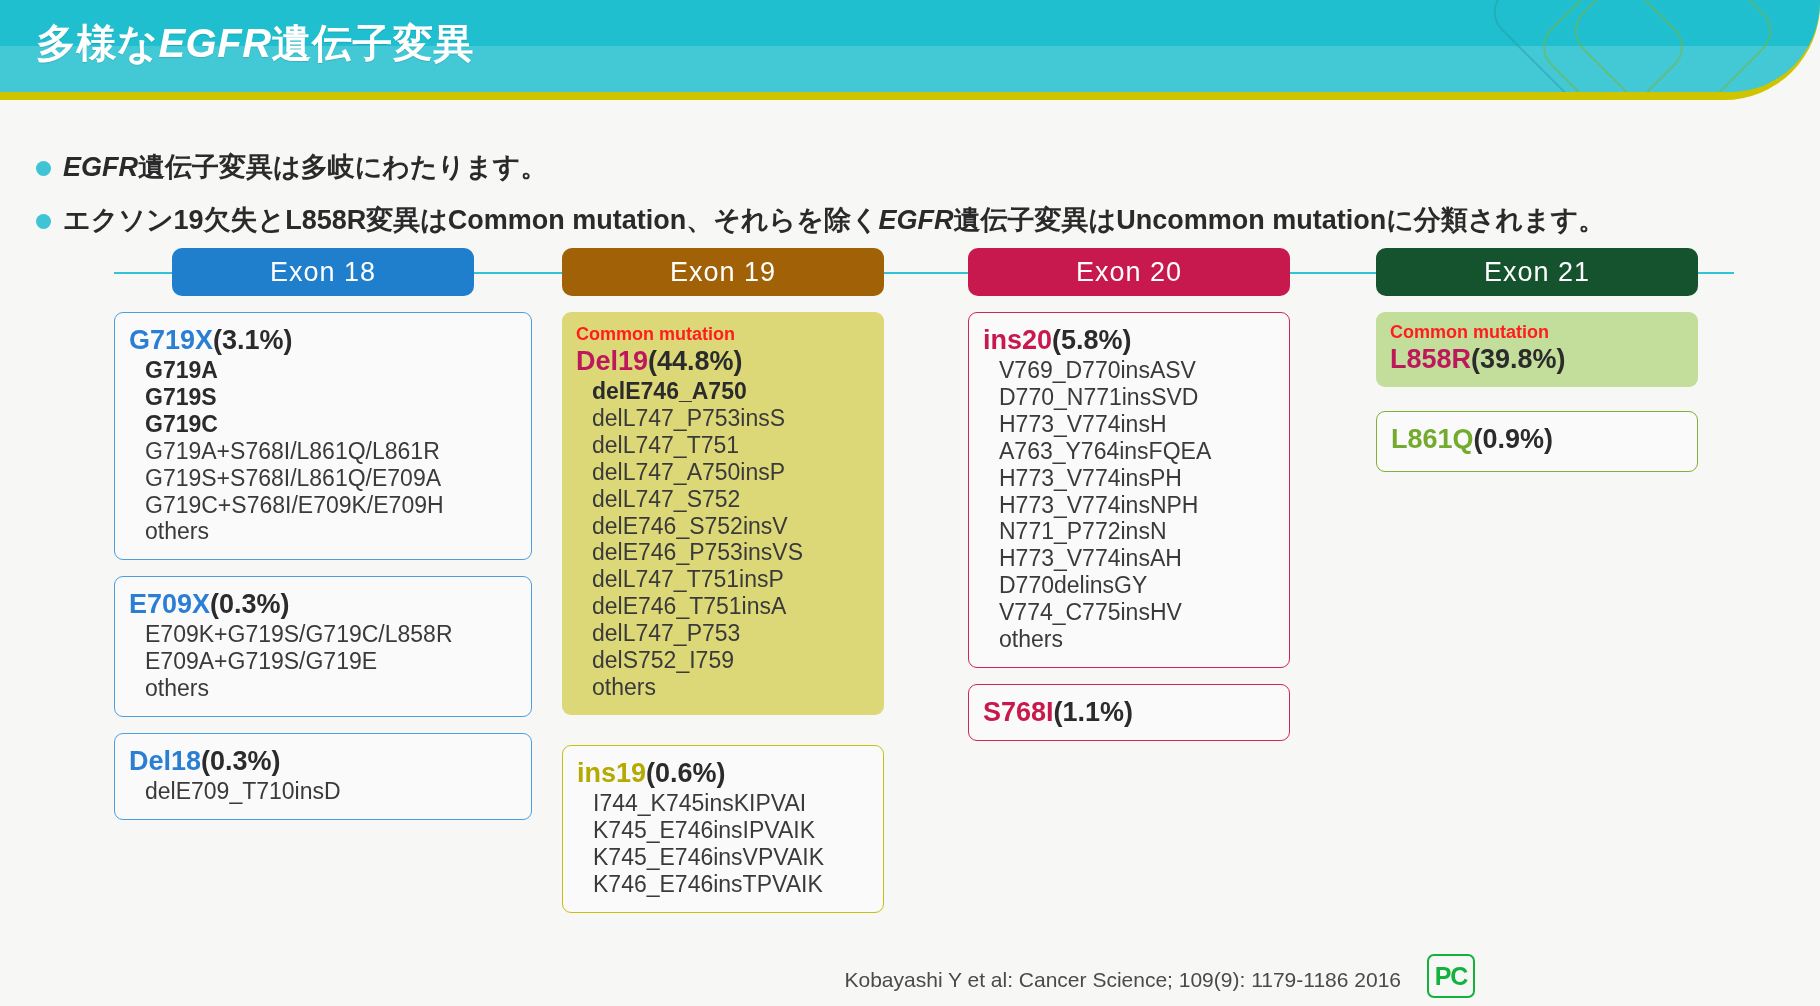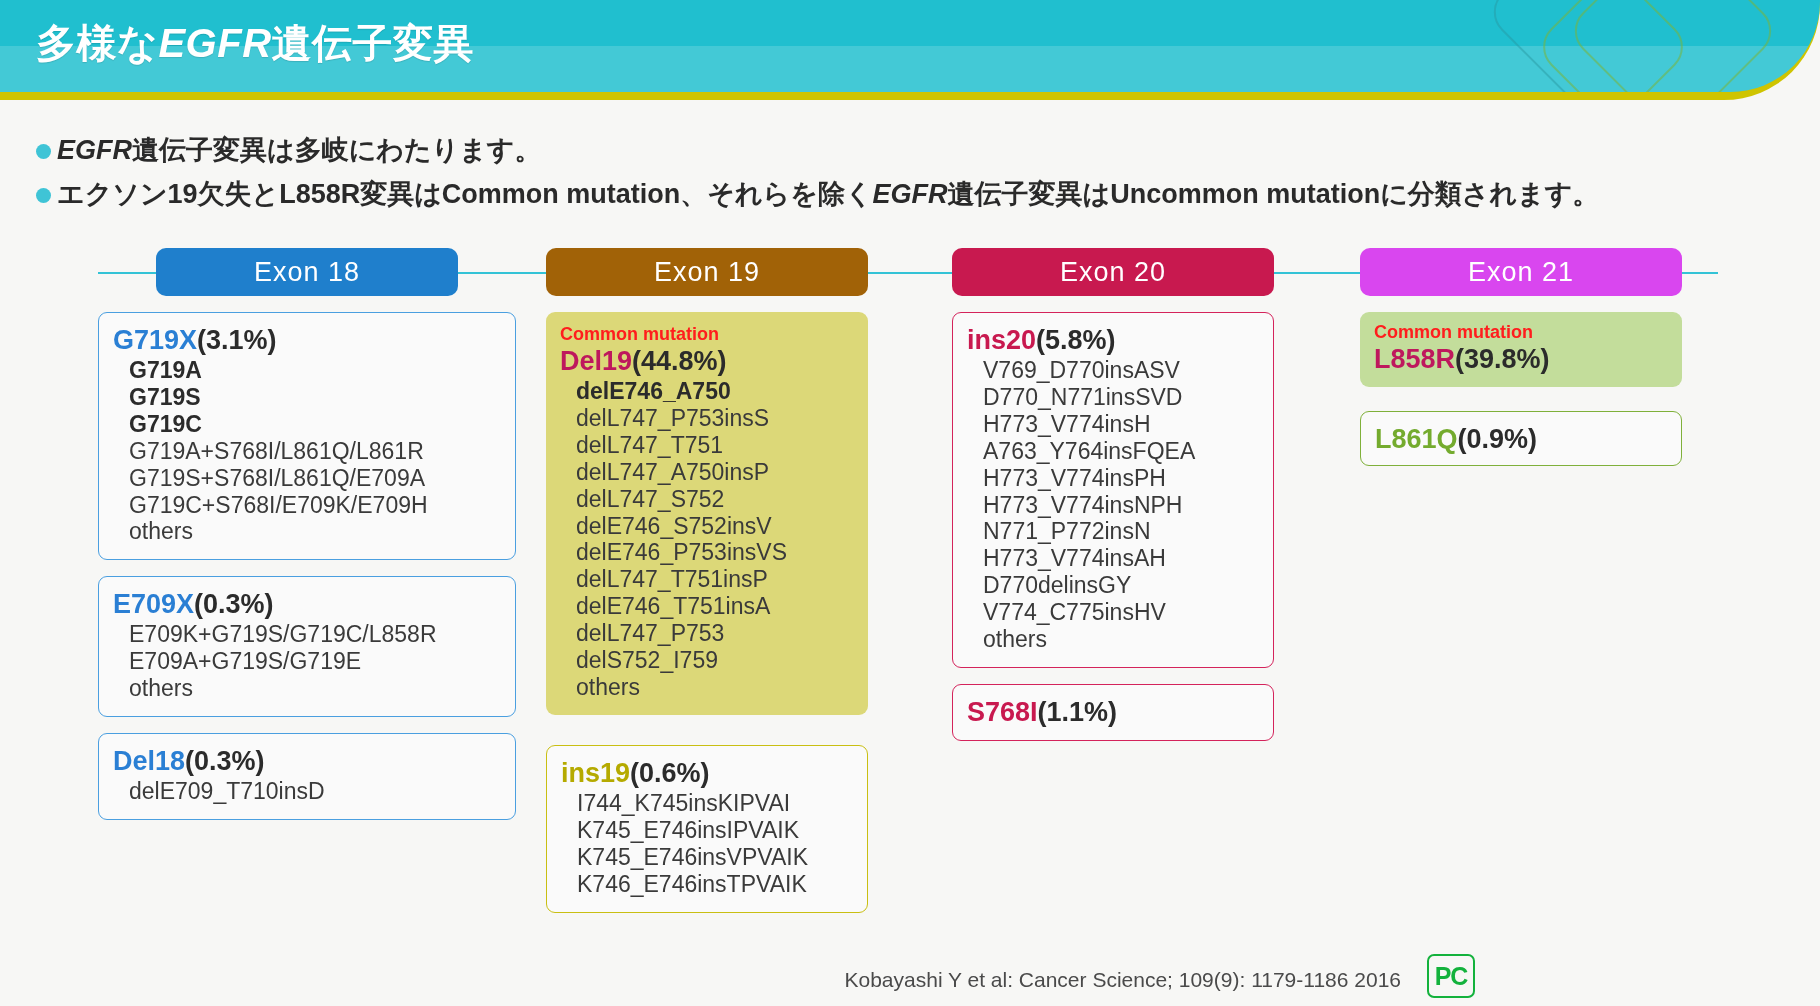--- a/index.html
+++ b/index.html
@@ -34,30 +34,30 @@
   .slide-title{
     position:absolute;left:36px;top:16px;
     font-size:40px;font-weight:bold;color:#ffffff;
     letter-spacing:.5px;z-index:3;
     text-shadow:0 1px 1px rgba(0,0,0,.12);
   }
   .slide-title .it{font-style:italic;}
 
   
   .bullets{position:absolute;left:36px;top:132px;width:1760px;}
-  .bullet{display:flex;align-items:flex-start;gap:6px;margin-bottom:8px;}
+  .bullet{display:flex;align-items:flex-start;gap:12px;margin-bottom:8px;margin-top:17px;}
   .dot{
     width:15px;height:15px;border-radius:50%;background:#3fc4d6;
     flex:0 0 auto;margin-top:12px;
   }
   .btext{font-size:27px;font-weight:bold;color:#2a2a2a;line-height:1.35;}
   .btext .it{font-style:italic;}
 
   
-  .cols{position:absolute;left:0;top:248px;width:1699px;height:700px;text-decoration:underline;}
+  .cols{position:absolute;left:16px;top:248px;width:1699px;height:700px;text-decoration:underline;}
   .col{position:absolute;top:0;}
   .col18{left:98px;width:418px;}
   .col19{left:546px;width:322px;}
   .col20{left:952px;width:322px;}
   .col21{left:1360px;width:322px;}
 
   .exon-head{
     height:48px;border-radius:10px;display:flex;align-items:center;
     justify-content:center;color:#fff;font-size:27px;letter-spacing:1px;
     position:relative;z-index:2;
@@ -212,26 +212,26 @@
           <div class="item">V774_C775insHV</div>
           <div class="item">others</div>
         </div>
       </div>
       <div class="box b-red" style="padding-bottom:12px">
         <div class="grp" style="margin-bottom:0"><span class="name n-red">S768I</span><span class="pct">(1.1%)</span></div>
       </div>
     </div>
 
     <div class="col col21">
-      <div class="exon-head" style="background:#d946ef">Exon 21</div>
+      <div class="exon-head" style="background:#14532d">Exon 21</div>
       <div class="box filled21">
         <div class="common-tag">Common mutation</div>
         <div class="grp" style="margin-bottom:0"><span class="name n-dark">L858R</span><span class="pct">(39.8%)</span></div>
       </div>
-      <div class="box b-green" style="margin-top:24px;padding-bottom:10px">
+      <div class="box b-green" style="margin-top:24px;padding-bottom:16px">
         <div class="grp" style="margin-bottom:0"><span class="name n-green">L861Q</span><span class="pct">(0.9%)</span></div>
       </div>
     </div>
   </div>
 
   <div class="footer">
     <div class="cite">Kobayashi Y et al: Cancer Science; 109(9): 1179-1186 2016</div>
     <div class="logo">PC</div>
   </div>
 

